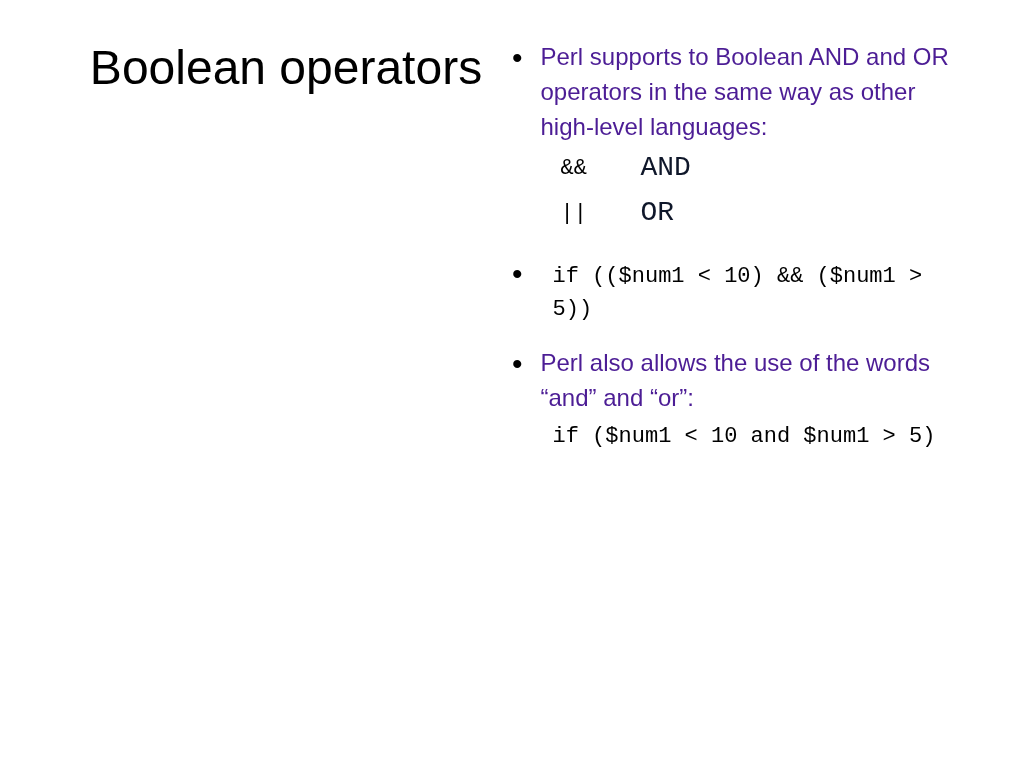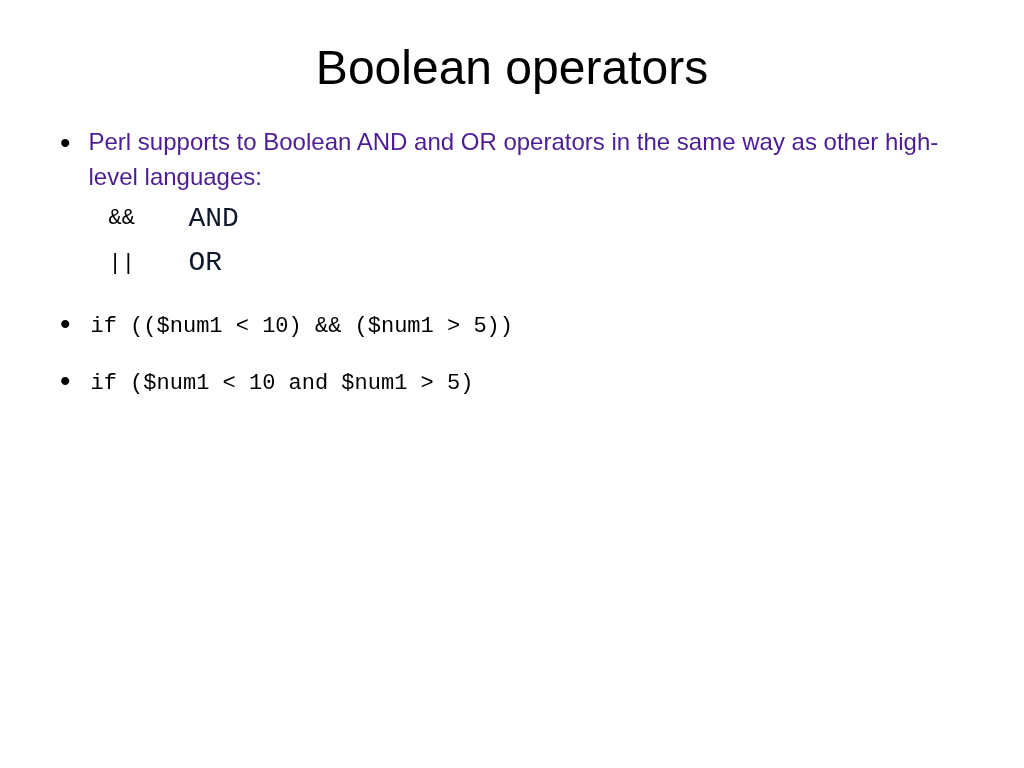--- a/index.html
+++ b/index.html
@@ -15,22 +15,22 @@
       overflow: hidden;
       font-family: 'Segoe UI', Arial, sans-serif;
       color: #000000;
     }
 
     .slide-container {
       width: 1024px;
       height: 768px;
       padding: 40px 60px 40px 60px;
       display: flex;
-      flex-direction: column;
       align-items: flex-start;
+      justify-content: space-between;
     }
 
     .slide-title {
       width: 100%;
       text-align: center;
       font-size: 48px;
       font-weight: normal;
       margin-bottom: 30px;
       color: #000;
     }
@@ -66,21 +66,21 @@
       font-size: 24px;
       line-height: 1.45;
       color: #4c1d95;
     }
 
     .code-indent {
       display: block;
       font-family: 'Courier New', Courier, monospace;
       font-size: 22px;
       margin-top: 4px;
-      margin-left: 2px;
+      margin-left: 12px;
       color: #000;
       line-height: 1.5;
     }
 
     .operator-table {
       display: block;
       margin-top: 2px;
       margin-left: 20px;
       font-family: 'Courier New', Courier, monospace;
       font-size: 22px;
@@ -134,18 +134,19 @@
     <li class="bullet-item">
       <span class="bullet-dot">•</span>
       <div class="bullet-content">
         <span class="code-indent">if (($num1 &lt; 10) &amp;&amp; ($num1 &gt; 5))</span>
       </div>
     </li>
 
     <li class="bullet-item">
       <span class="bullet-dot">•</span>
       <div class="bullet-content">
+        <span class="bullet-text">Perl also allows the use of the words “and” and “or”:</span>
         <span class="code-indent">if ($num1 &lt; 10 and $num1 &gt; 5)</span>
       </div>
     </li>
 
   </ul>
 </div>
 
 </body></html>

